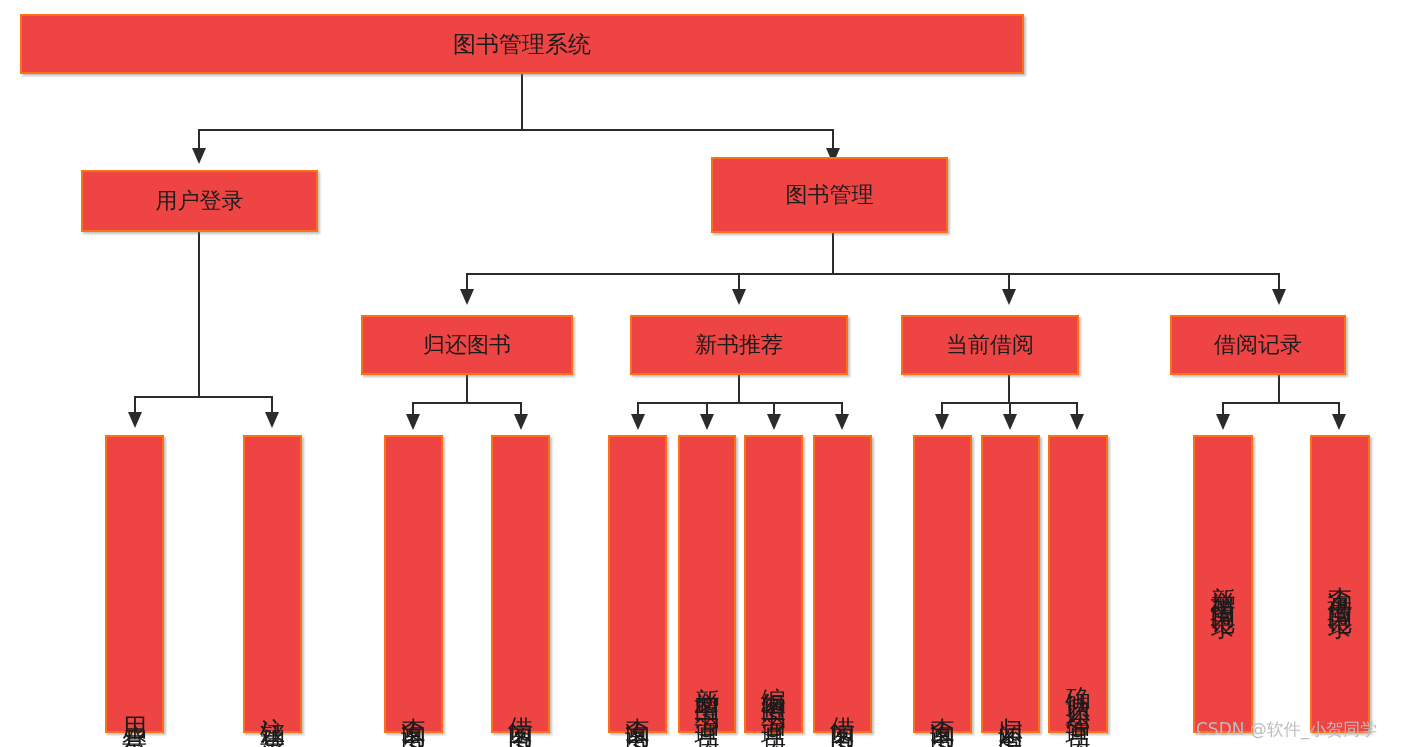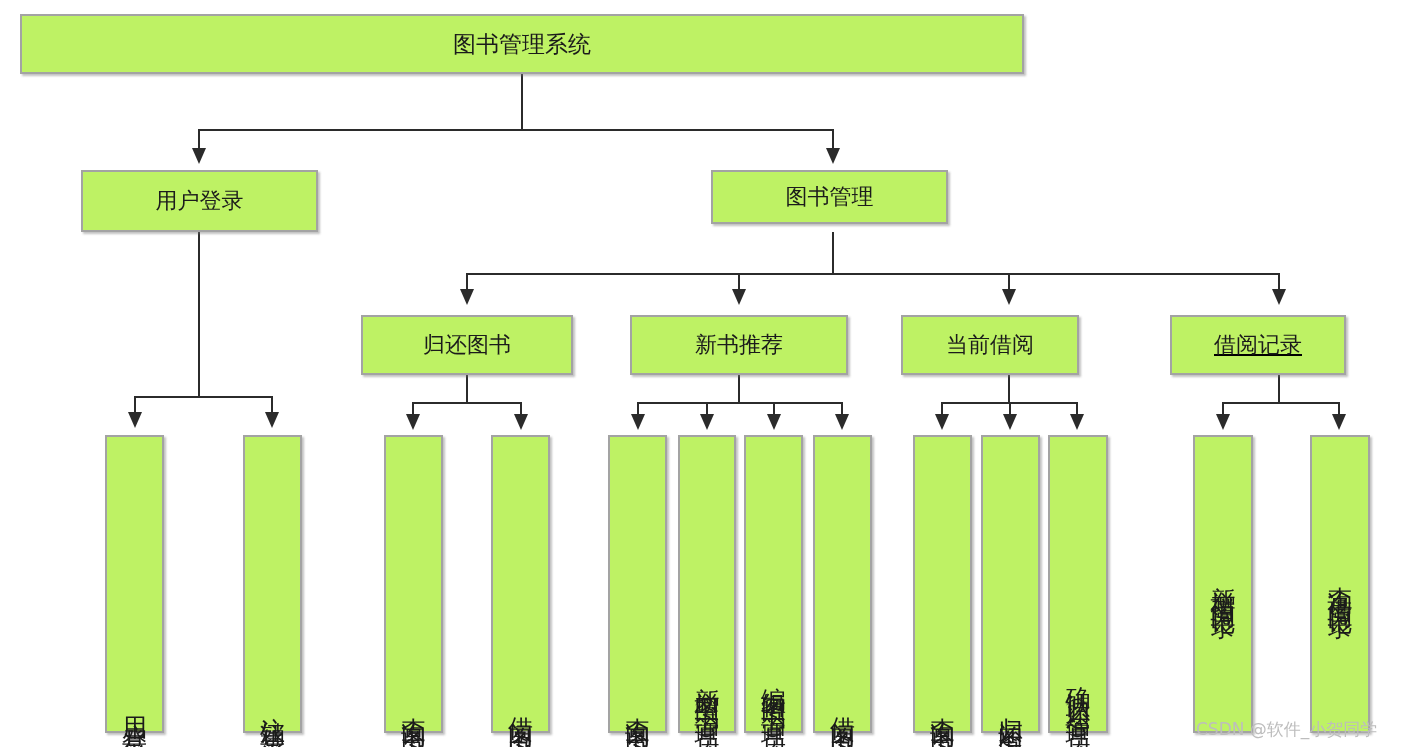--- a/index.html
+++ b/index.html
@@ -12,22 +12,22 @@
     width:1405px;
     height:747px;
     background:#ffffff;
     overflow:hidden;
   }
 
   
   .node{
     position:absolute;
     box-sizing:border-box;
-    background:#bef264;
-    border:2px solid #a3a3a3;
+    background:#ef4444;
+    border:2px solid #f97316;
     box-shadow:2px 2px 2px rgba(120,120,120,0.45);
     display:flex;
     align-items:center;
     justify-content:center;
   }
   .node .label{
     color:#1b1b1b;
     text-align:center;
     line-height:1.08;
     white-space:nowrap;
@@ -146,34 +146,34 @@
   <div class="ln vln" style="left:1338px;top:402px;width:2px;height:14px;"></div>
   <div class="arrow" style="left:1332px;top:414px;"></div>
 
   <div class="node h root" style="left:20px;top:14px;width:1004px;height:60px;">
     <span class="label">图书管理系统</span>
   </div>
 
   <div class="node h" style="left:81px;top:170px;width:237px;height:62px;">
     <span class="label">用户登录</span>
   </div>
-  <div class="node h" style="left:711px;top:170px;width:237px;height:54px;">
+  <div class="node h" style="left:711px;top:157px;width:237px;height:76px;">
     <span class="label">图书管理</span>
   </div>
 
   <div class="node h" style="left:361px;top:315px;width:212px;height:60px;">
     <span class="label">归还图书</span>
   </div>
   <div class="node h" style="left:630px;top:315px;width:218px;height:60px;">
     <span class="label">新书推荐</span>
   </div>
   <div class="node h" style="left:901px;top:315px;width:178px;height:60px;">
     <span class="label">当前借阅</span>
   </div>
-  <div class="node h" style="left:1170px;top:315px;width:176px;height:60px;text-decoration:underline;">
+  <div class="node h" style="left:1170px;top:315px;width:176px;height:60px;">
     <span class="label">借阅记录</span>
   </div>
 
   <div class="node v" style="left:105px;top:435px;width:59px;height:298px;">
     <span class="label">用户登录</span>
   </div>
   <div class="node v" style="left:243px;top:435px;width:59px;height:298px;">
     <span class="label">注销登录</span>
   </div>
 

